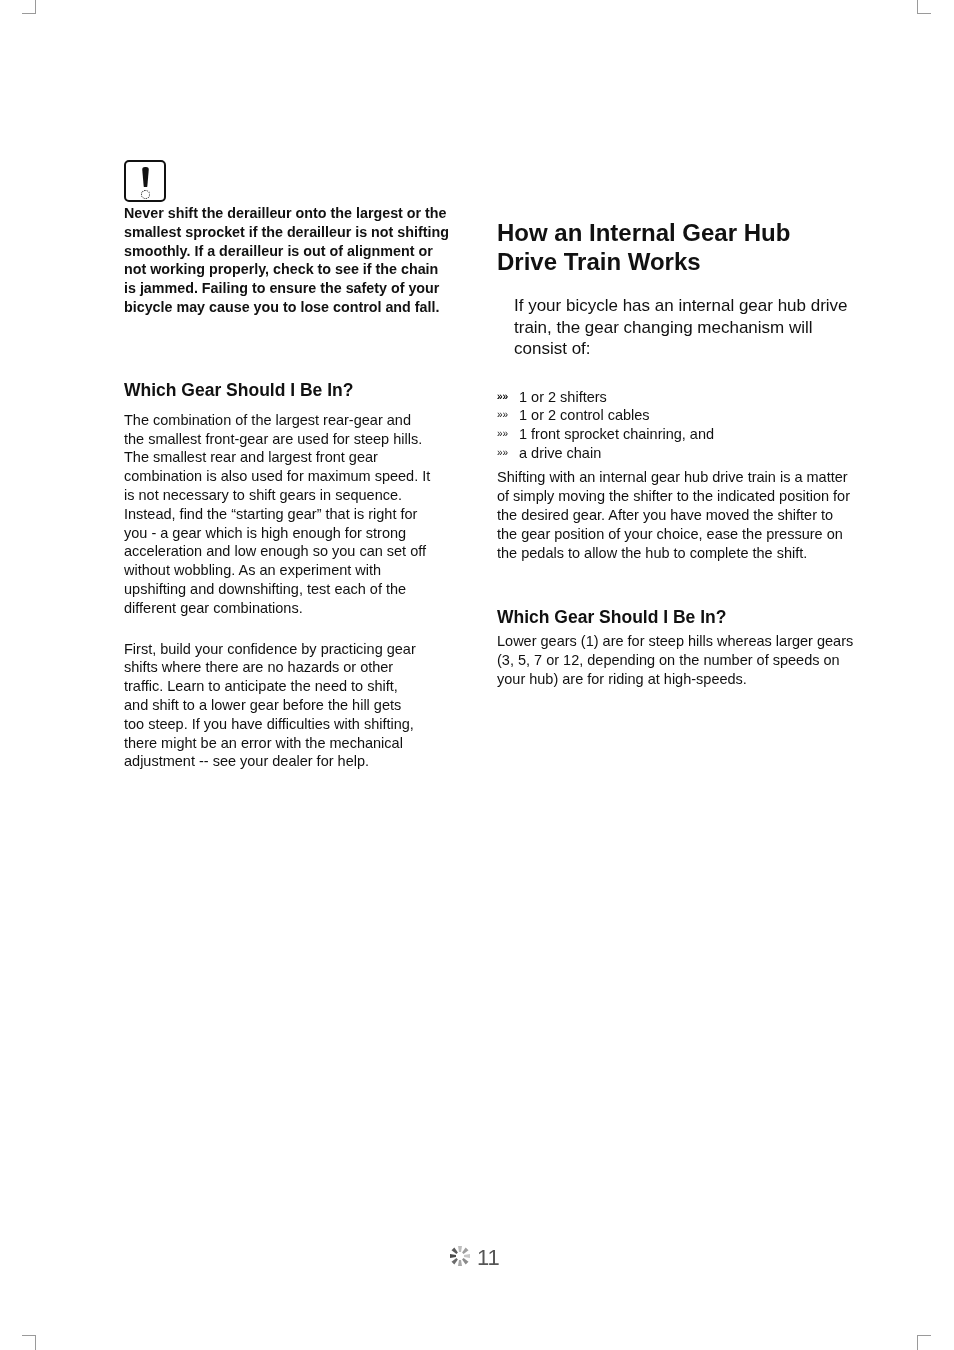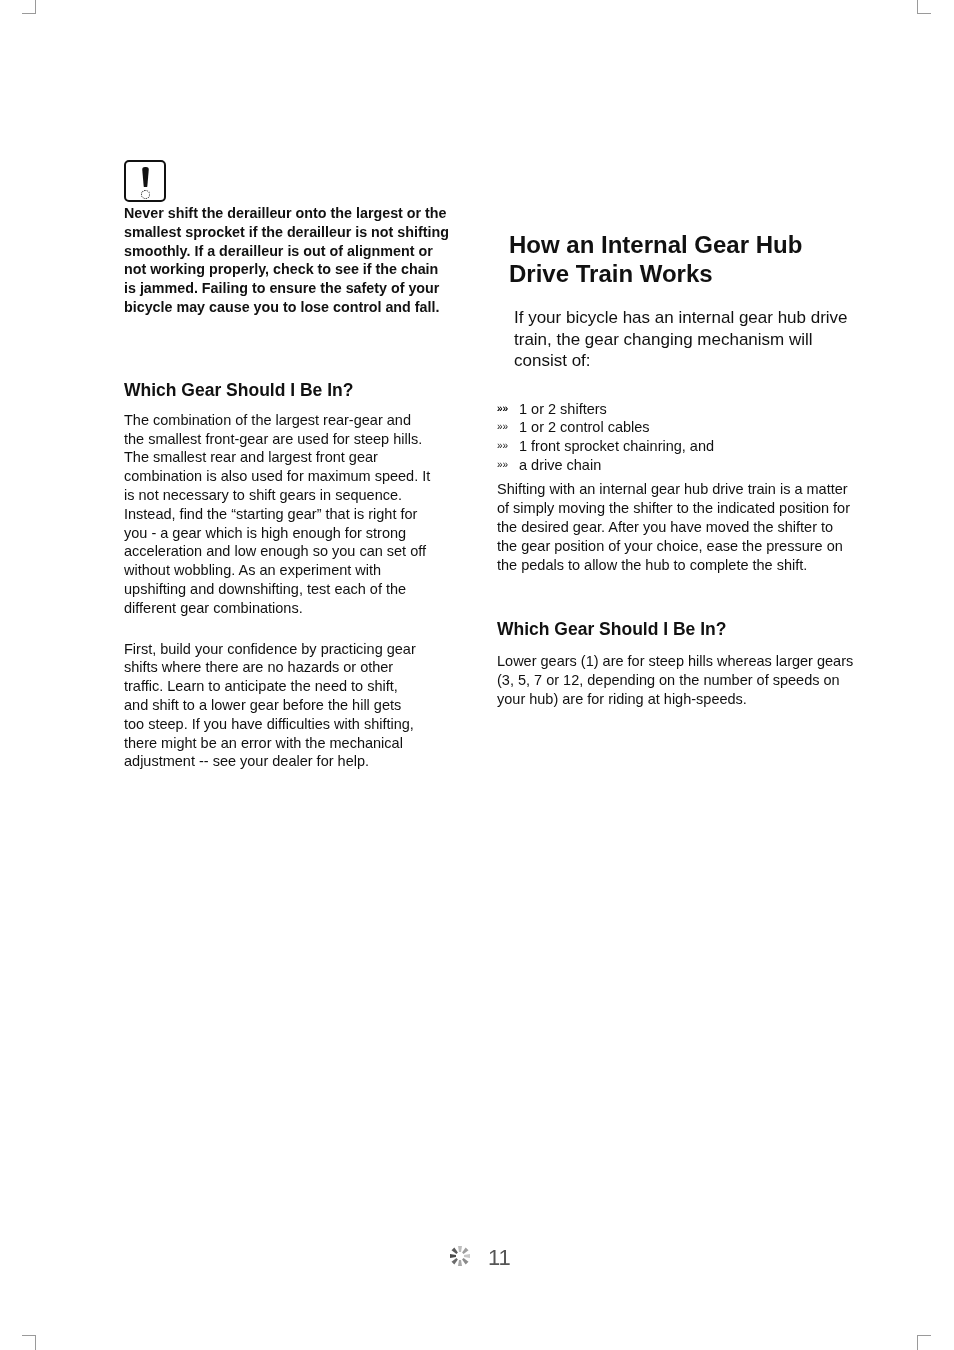--- a/index.html
+++ b/index.html
@@ -13,27 +13,27 @@
                  box-sizing: border-box; position: relative; }
     .warn-icon .bar { position: absolute; left: 16px; top: 5px; width: 7px; height: 20px;
                       background: #111; border-radius: 3px 3px 2px 2px;
                       clip-path: polygon(0 0, 100% 0, 75% 100%, 25% 100%); }
     .warn-icon .dot { position: absolute; left: 15px; top: 28px; width: 7px; height: 7px;
                       border: 1.5px dotted #111; border-radius: 50%; }
     .warning-title { font-weight: bold; font-size: 21px; line-height: 24px; margin-top: 2px; }
     .warning-text { font-weight: bold; font-size: 14.3px; line-height: 18.8px; margin-top: 2px; }
     h2.sub { font-size: 17.5px; font-weight: bold; margin: 0; line-height: 22px; }
     p.body { font-size: 14.5px; line-height: 18.8px; margin: 0; }
-    h1.main { font-size: 24px; line-height: 29px; font-weight: bold; margin: 12px; }
+    h1.main { font-size: 24px; line-height: 29px; font-weight: bold; margin: 0; }
     p.intro { font-size: 17px; line-height: 21.5px; margin: 17px; }
     ul.list { list-style: none; margin: 0; padding: 0; font-size: 14.5px; line-height: 18.7px; }
     ul.list li { position: relative; padding-left: 22px; }
     ul.list li .bullet { position: absolute; left: 0; top: 0; font-size: 10px; }
     ul.list li .txt { display: block; padding-left: 0; }
-    .footer { position: absolute; left: 449px; top: 1245px; display: flex; align-items: center; gap: 17px; }
+    .footer { position: absolute; left: 449px; top: 1245px; display: flex; align-items: center; gap: 6px; }
     .footer .pgnum { font-size: 22px; color: #555555; line-height: 24px; }
   </style>
 </head>
 <body>
 
 <div class="crop" style="left:35px;top:0;width:1px;height:13px;"></div>
 <div class="crop" style="left:22px;top:13px;width:14px;height:1px;"></div>
 <div class="crop" style="left:917px;top:0;width:1px;height:13px;"></div>
 <div class="crop" style="left:917px;top:13px;width:14px;height:1px;"></div>
 <div class="crop" style="left:35px;top:1335px;width:1px;height:15px;"></div>
@@ -75,21 +75,21 @@
     </li>
     <li>
       <span class="bullet">»»</span>
       <span class="txt">a drive chain</span>
     </li>
   </ul>
 
   <p class="body" style="margin-top:6px;width:360px;">Shifting with an internal gear hub drive train is a matter of simply moving the shifter to the indicated position for the desired gear. After you have moved the shifter to the gear position of your choice, ease the pressure on the pedals to allow the hub to complete the shift.</p>
 
   <h2 class="sub" style="margin-top:44px;">Which Gear Should I Be In?</h2>
-  <p class="body" style="margin-top:12px;width:360px;">Lower gears (1) are for steep hills whereas larger gears (3, 5, 7 or 12, depending on the number of speeds on your hub) are for riding at high-speeds.</p>
+  <p class="body" style="margin-top:4px;width:360px;">Lower gears (1) are for steep hills whereas larger gears (3, 5, 7 or 12, depending on the number of speeds on your hub) are for riding at high-speeds.</p>
 </div>
 
 <div class="footer">
   <span>
     <svg width="22" height="22" viewBox="0 0 22 22">
       <g transform="translate(11 11)">
         <path d="M-2,-10 L2,-10 L1,-4 L-1,-4 Z" fill="#bdbdbd"></path>
         <path d="M-2,-10 L2,-10 L1,-4 L-1,-4 Z" fill="#9e9e9e" transform="rotate(45)"></path>
         <path d="M-2,-10 L2,-10 L1,-4 L-1,-4 Z" fill="#c8c8c8" transform="rotate(90)"></path>
         <path d="M-2,-10 L2,-10 L1,-4 L-1,-4 Z" fill="#8a8a8a" transform="rotate(135)"></path>

